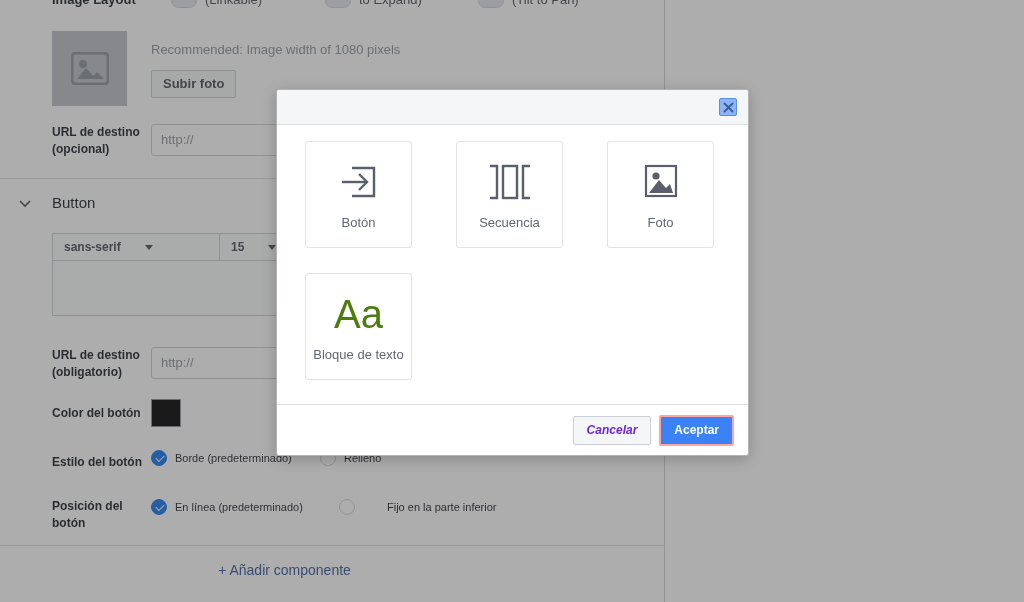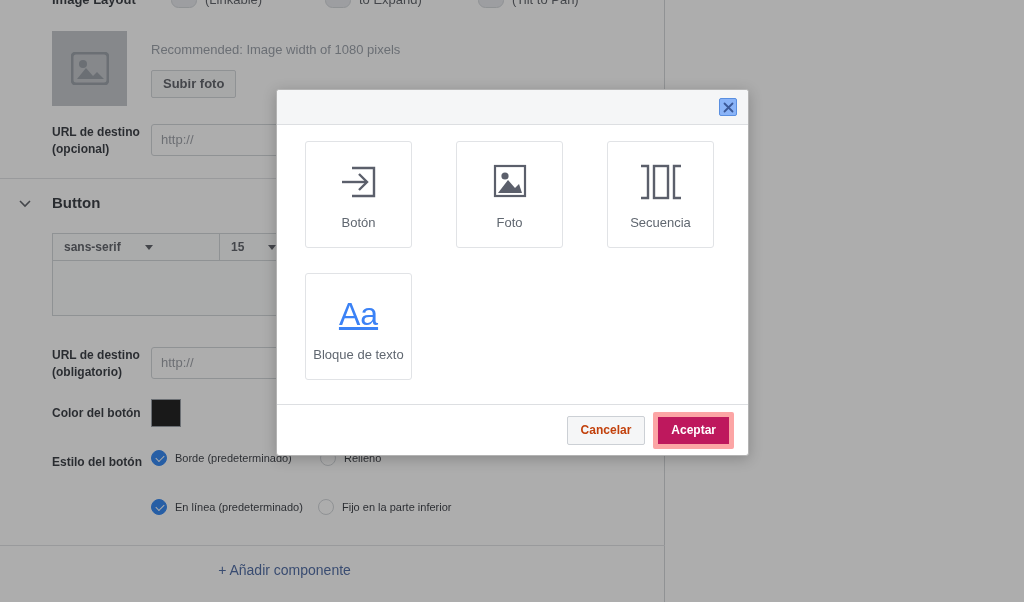--- a/index.html
+++ b/index.html
@@ -164,22 +164,22 @@
 
   .modal-foot {
     height: 51px; border-top: 1px solid #dddfe2;
     display: flex; align-items: center; justify-content: flex-end;
     gap: 8px; padding: 0 14px;
   }
   .btn {
     font-size: 12px; font-weight: bold; border-radius: 2px;
     padding: 6px 13px; line-height: 15px; cursor: pointer;
   }
-  .btn-cancel { background: #f5f6f7; border: 1px solid #ccd0d5; color: #c2410c; }
-  .btn-accept { background: #be185d; border: 5px solid #fca5a5; color: #fff; }
+  .btn-cancel { background: #f5f6f7; border: 1px solid #ccd0d5; color: #6d28d9; font-style: italic; }
+  .btn-accept { background: #3b82f6; border: 2px solid #fca5a5; color: #fff; }
 </style>
 </head>
 <body>
 
 <div id="root">
 
   <div class="bg-layer">
 
     <div class="left-panel">
 
@@ -208,21 +208,21 @@
         <div>URL de destino</div>
         <div>(opcional)</div>
       </div>
       <div class="fld-input" style="left:151px; top:124px; width:331px;">http://</div>
 
       <div class="sect-divider" style="top:178px;"></div>
 
       <svg class="chev" style="left:18px; top:196px;" viewBox="0 0 14 14">
         <path d="M2 5 L7 10 L12 5" fill="none" stroke="#4b4f56" stroke-width="1.6"></path>
       </svg>
-      <div class="section-head" style="left:52px; top:194px;font-weight:bold;">Button</div>
+      <div class="section-head" style="left:52px; top:194px;">Button</div>
 
       <div class="font-bar">
         <div class="cell" style="width:167px;">
           <span>sans-serif</span>
           <span class="caret-dn"></span>
         </div>
         <div class="cell" style="width:75px;">
           <span>15</span>
           <span class="caret-dn"></span>
         </div>
@@ -242,25 +242,29 @@
       <div class="fld-label" style="left:52px; top:454px;">Estilo del botón</div>
       <div class="radio-row" style="left:151px; top:450px;">
         <span class="radio on"></span>
         <span class="radio-lbl">Borde (predeterminado)</span>
       </div>
       <div class="radio-row" style="left:320px; top:450px;">
         <span class="radio"></span>
         <span class="radio-lbl">Relleno</span>
       </div>
 
+      <div class="fld-label" style="left:52px; top:498px;">
+        <div>Posición del</div>
+        <div>botón</div>
+      </div>
       <div class="radio-row" style="left:151px; top:499px;">
         <span class="radio on"></span>
         <span class="radio-lbl">En línea (predeterminado)</span>
       </div>
-      <div class="radio-row" style="left:318px; top:499px;">
+      <div class="radio-row" style="left:339px; top:499px;gap:24px;">
         <span class="radio"></span>
         <span class="radio-lbl">Fijo en la parte inferior</span>
       </div>
 
       <div class="sect-divider" style="top:545px;"></div>
       <div class="add-comp">+ Añadir componente</div>
     </div>
 
     <div class="right-panel">
       
@@ -289,43 +293,43 @@
               <path d="M15 8 H37 V36 H15" fill="none" stroke="#5b5f6b" stroke-width="2.4"></path>
               <path d="M5 22 H30" fill="none" stroke="#5b5f6b" stroke-width="2.4"></path>
               <path d="M22 14 L30 22 L22 30" fill="none" stroke="#5b5f6b" stroke-width="2.4" stroke-linejoin="miter"></path>
             </svg>
           </div>
           <div class="tile-lbl">Botón</div>
         </div>
 
         <div class="tile">
           <div class="tile-icon">
+            <svg width="48" height="40" viewBox="0 0 48 40">
+              <path d="M4 4 H11 V36 H4" fill="none" stroke="#5b5f6b" stroke-width="2.4"></path>
+              <rect x="17" y="4" width="14" height="32" fill="none" stroke="#5b5f6b" stroke-width="2.4"></rect>
+              <path d="M44 4 H37 V36 H44" fill="none" stroke="#5b5f6b" stroke-width="2.4"></path>
+            </svg>
+          </div>
+          <div class="tile-lbl">Secuencia</div>
+        </div>
+
+        <div class="tile">
+          <div class="tile-icon">
             <svg width="42" height="40" viewBox="0 0 42 40">
               <rect x="6" y="4" width="30" height="30" fill="none" stroke="#5b5f6b" stroke-width="2.2"></rect>
               <circle cx="16" cy="14" r="3.6" fill="#5b5f6b"></circle>
               <path d="M9 31 L19 18 L26 26 L30 22 L33 31 Z" fill="#5b5f6b"></path>
             </svg>
           </div>
           <div class="tile-lbl">Foto</div>
         </div>
 
         <div class="tile">
           <div class="tile-icon">
-            <svg width="48" height="40" viewBox="0 0 48 40">
-              <path d="M4 4 H11 V36 H4" fill="none" stroke="#5b5f6b" stroke-width="2.4"></path>
-              <rect x="17" y="4" width="14" height="32" fill="none" stroke="#5b5f6b" stroke-width="2.4"></rect>
-              <path d="M44 4 H37 V36 H44" fill="none" stroke="#5b5f6b" stroke-width="2.4"></path>
-            </svg>
-          </div>
-          <div class="tile-lbl">Secuencia</div>
-        </div>
-
-        <div class="tile">
-          <div class="tile-icon">
-            <span style="font-size:32px; color:#3b82f6; line-height:40px; font-family:'Liberation Sans', sans-serif;text-decoration:underline;">Aa</span>
+            <span style="font-size:40px; color:#4d7c0f; line-height:40px; font-family:'Liberation Sans', sans-serif;">Aa</span>
           </div>
           <div class="tile-lbl">Bloque de texto</div>
         </div>
 
 
       </div>
     </div>
 
     <div class="modal-foot">
       <div class="btn btn-cancel">Cancelar</div>

